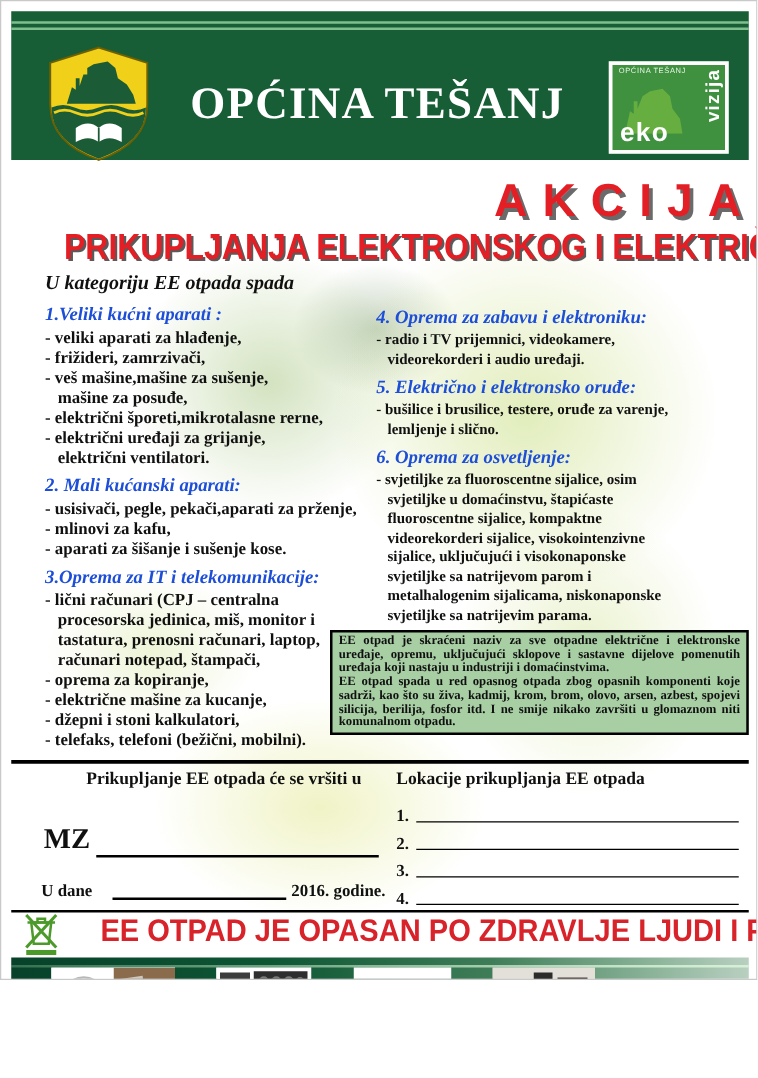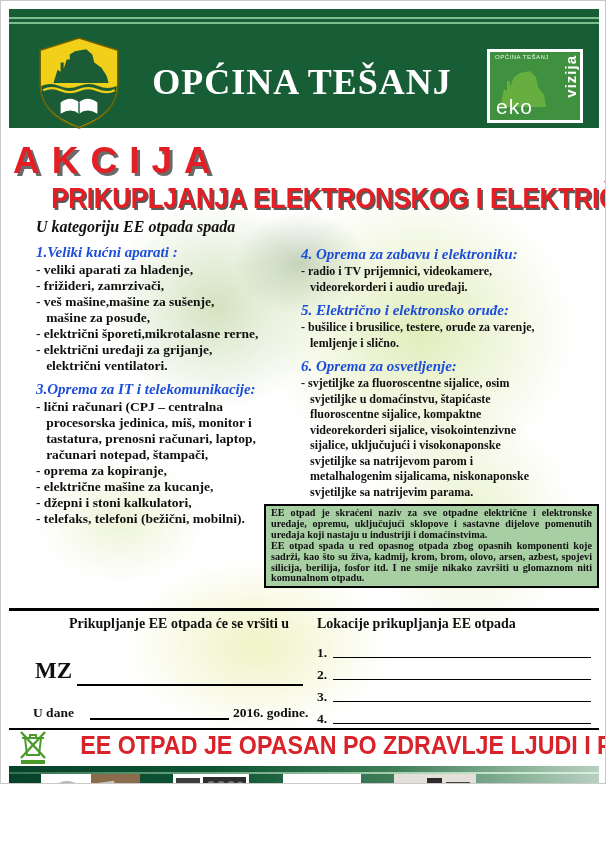--- a/index.html
+++ b/index.html
@@ -24,26 +24,26 @@
   
   .header { position:absolute; left:8px; top:8px; width:590px; height:119px; background:#175d36; z-index:2; }
   .header .stripe { position:absolute; left:0; width:100%; height:2px; background:#7fbf8e; }
   .stripe1 { top:8px; } .stripe2 { top:13px; }
   .coa { position:absolute; left:24px; top:26px; width:92px; height:96px; }
   .header-title { position:absolute; left:118px; right:122px; top:52px; text-align:center;
     color:#ffffff; font-weight:bold; font-size:36px; letter-spacing:1px; white-space:nowrap; }
   .eko { position:absolute; right:16px; top:40px; width:96px; height:74px; background:#3f9140; border:3px solid #fff; }
   .eko-top { position:absolute; top:2px; left:5px; font-family:"Liberation Sans",sans-serif; font-size:6px; color:#e8f5e6; letter-spacing:.5px; }
   .eko-castle { position:absolute; left:6px; bottom:13px; }
-  .eko-word { position:absolute; left:6px; bottom:1px; color:#fff; font-family:"Liberation Sans",sans-serif; font-weight:normal; font-size:21px; letter-spacing:1px; }
+  .eko-word { position:absolute; left:6px; bottom:1px; color:#fff; font-family:"Liberation Sans",sans-serif; font-weight:bold; font-size:21px; letter-spacing:1px; }
   .vizija-word { position:absolute; right:1px; top:3px; color:#fff; font-family:"Liberation Sans",sans-serif; font-weight:bold; font-size:15px;
     writing-mode:vertical-rl; transform:rotate(180deg); letter-spacing:1px; }
 
   
-  .akcija { left:0; top:139px; width:100%; text-align:left;
+  .akcija { left:0; top:139px; width:100%; text-align:right;
     font-family:"Liberation Sans","DejaVu Sans",sans-serif; font-weight:900; font-size:37px;
     color:#e31e25; letter-spacing:12px; text-indent:12px; text-shadow:3px 3px 0 #6a6a6a; }
   .subtitle-wrap { left:0; top:181px; width:100%; text-align:center; }
   .subtitle { display:inline-block; font-family:"Liberation Sans","DejaVu Sans",sans-serif; font-weight:900; font-size:29px;
     color:#e31e25; transform:scaleX(.88); white-space:nowrap; text-shadow:2px 2px 0 #5a5a5a; }
 
   .intro { left:35px; top:217px; font-weight:bold; font-style:italic; font-size:16px; }
 
   
   .col-left  { left:35px; top:243px; width:268px; }
@@ -130,20 +130,26 @@
   <div class="z col-left">
     <div class="sec">
       <div class="sec-h">1.Veliki kućni aparati :</div>
       <div class="ln">- veliki aparati za hlađenje,</div>
       <div class="ln">- frižideri, zamrzivači,</div>
       <div class="ln">- veš mašine,mašine za sušenje,</div>
       <div class="ln">   mašine za posuđe,</div>
       <div class="ln">- električni šporeti,mikrotalasne rerne,</div>
       <div class="ln">- električni uređaji za grijanje,</div>
       <div class="ln">   električni ventilatori.</div>
+    </div>
+    <div class="sec">
+      <div class="sec-h">2. Mali kućanski aparati:</div>
+      <div class="ln">- usisivači, pegle, pekači,aparati za prženje,</div>
+      <div class="ln">- mlinovi za kafu,</div>
+      <div class="ln">- aparati za šišanje i sušenje kose.</div>
     </div>
     <div class="sec">
       <div class="sec-h">3.Oprema za IT i telekomunikacije:</div>
       <div class="ln">- lični računari (CPJ – centralna</div>
       <div class="ln">   procesorska jedinica, miš, monitor i</div>
       <div class="ln">   tastatura, prenosni računari, laptop,</div>
       <div class="ln">   računari notepad, štampači,</div>
       <div class="ln">- oprema za kopiranje,</div>
       <div class="ln">- električne mašine za kucanje,</div>
       <div class="ln">- džepni i stoni kalkulatori,</div>

